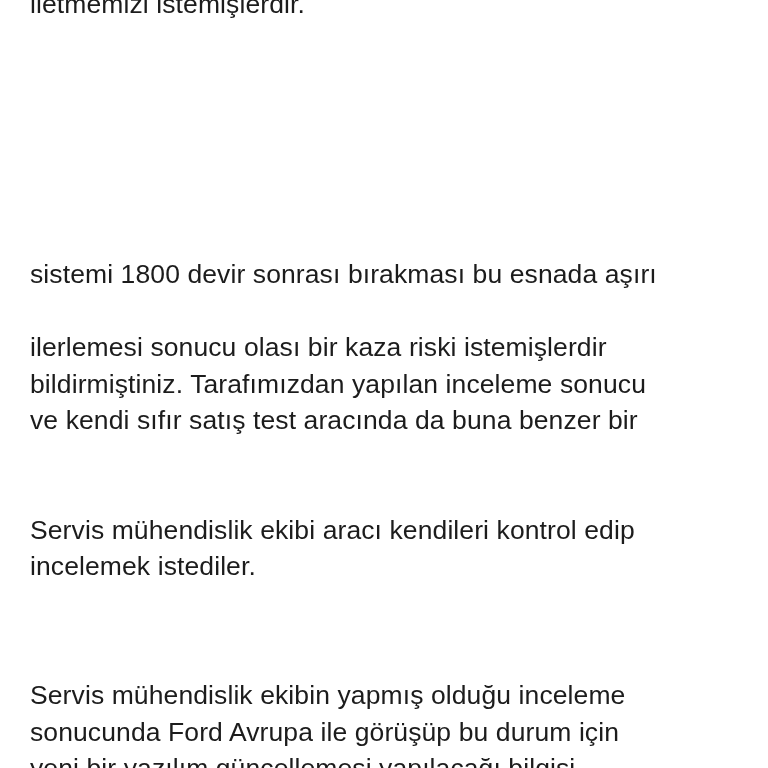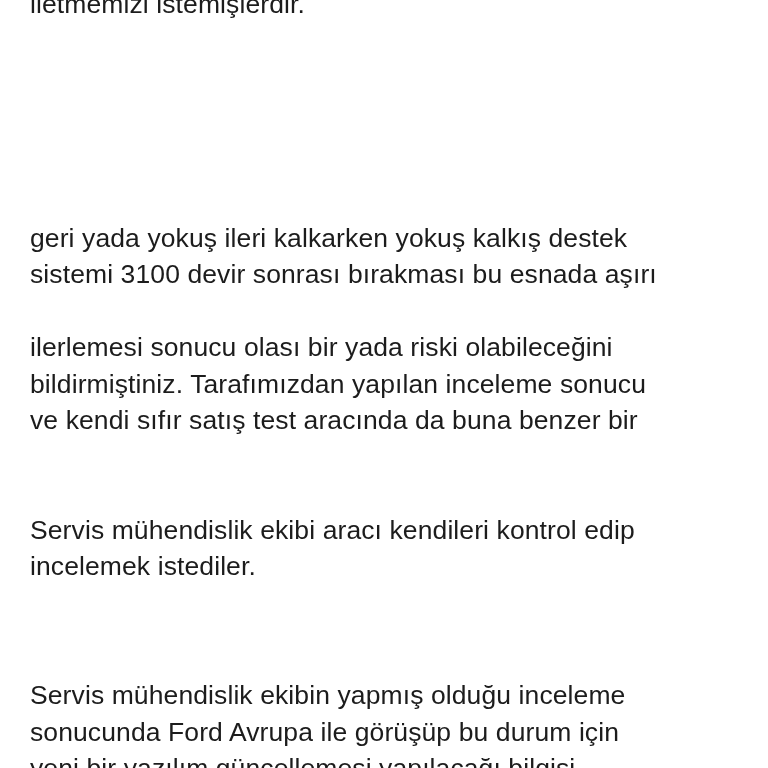--- a/index.html
+++ b/index.html
@@ -11,23 +11,22 @@
     font-size: 26.5px; color: #1c1c1c; line-height: 36px;
     letter-spacing: 0.1px;
   }
 </style>
 </head>
 <body>
 
 <div class="page">
   <div class="line" style="top:-14px">iletmemizi istemişlerdir.</div>
 
-  <div class="line" style="top:219.5px">geri yada yokuş ileri kalkarken yokuş kalkış destek</div>
-  <div class="line" style="top:256px">sistemi 3100 devir sonrası bırakması bu esnada aşırı</div>
-  <div class="line" style="top:329px">ilerlemesi sonucu olası bir yada riski olabileceğini</div>
+  <div class="line" style="top:256px">sistemi 1800 devir sonrası bırakması bu esnada aşırı</div>
+  <div class="line" style="top:329px">ilerlemesi sonucu olası bir kaza riski istemişlerdir</div>
   <div class="line" style="top:365.5px">bildirmiştiniz. Tarafımızdan yapılan inceleme sonucu</div>
   <div class="line" style="top:402px">ve kendi sıfır satış test aracında da buna benzer bir</div>
   <div class="line" style="top:511.5px">Servis mühendislik ekibi aracı kendileri kontrol edip</div>
   <div class="line" style="top:548px">incelemek istediler.</div>
 
   <div class="line" style="top:677px">Servis mühendislik ekibin yapmış olduğu inceleme</div>
   <div class="line" style="top:713.5px">sonucunda Ford Avrupa ile görüşüp bu durum için</div>
   <div class="line" style="top:750px">yeni bir yazılım güncellemesi yapılacağı bilgisi</div>
 </div>
 

